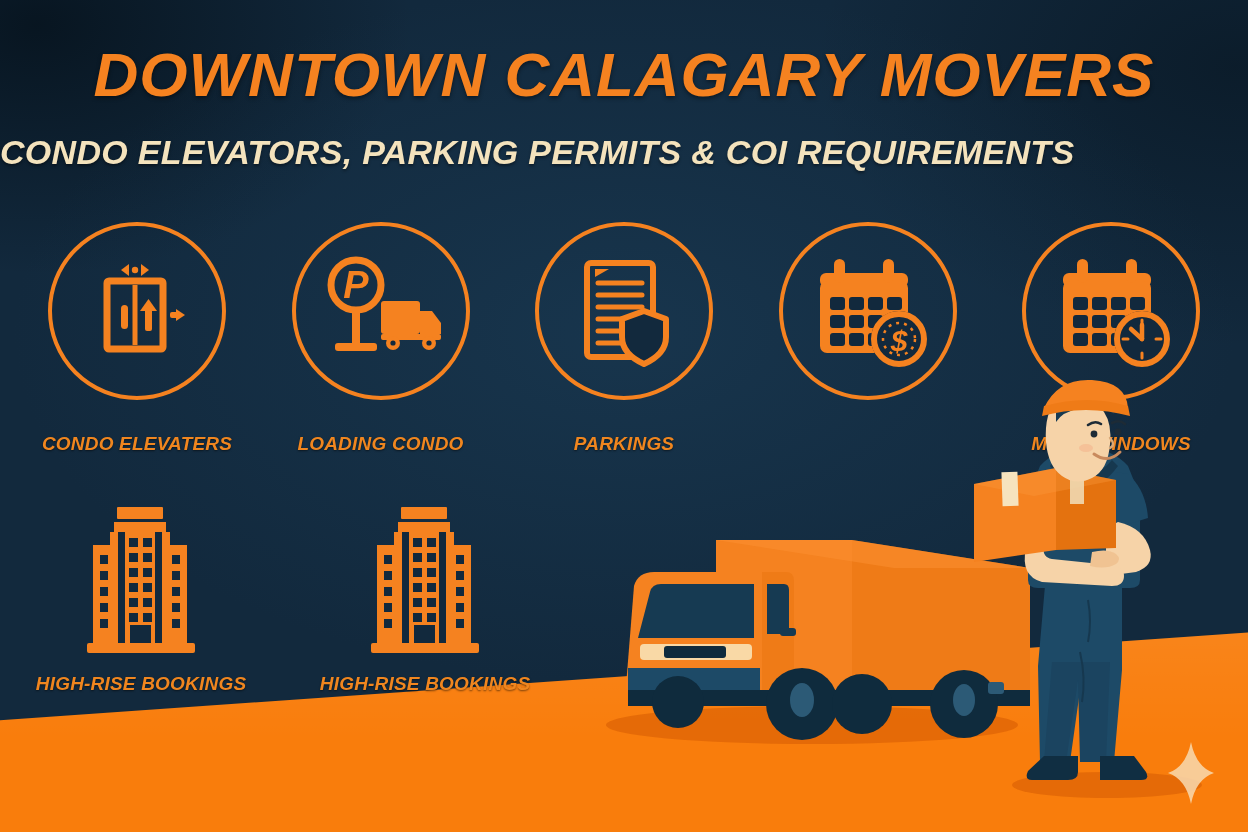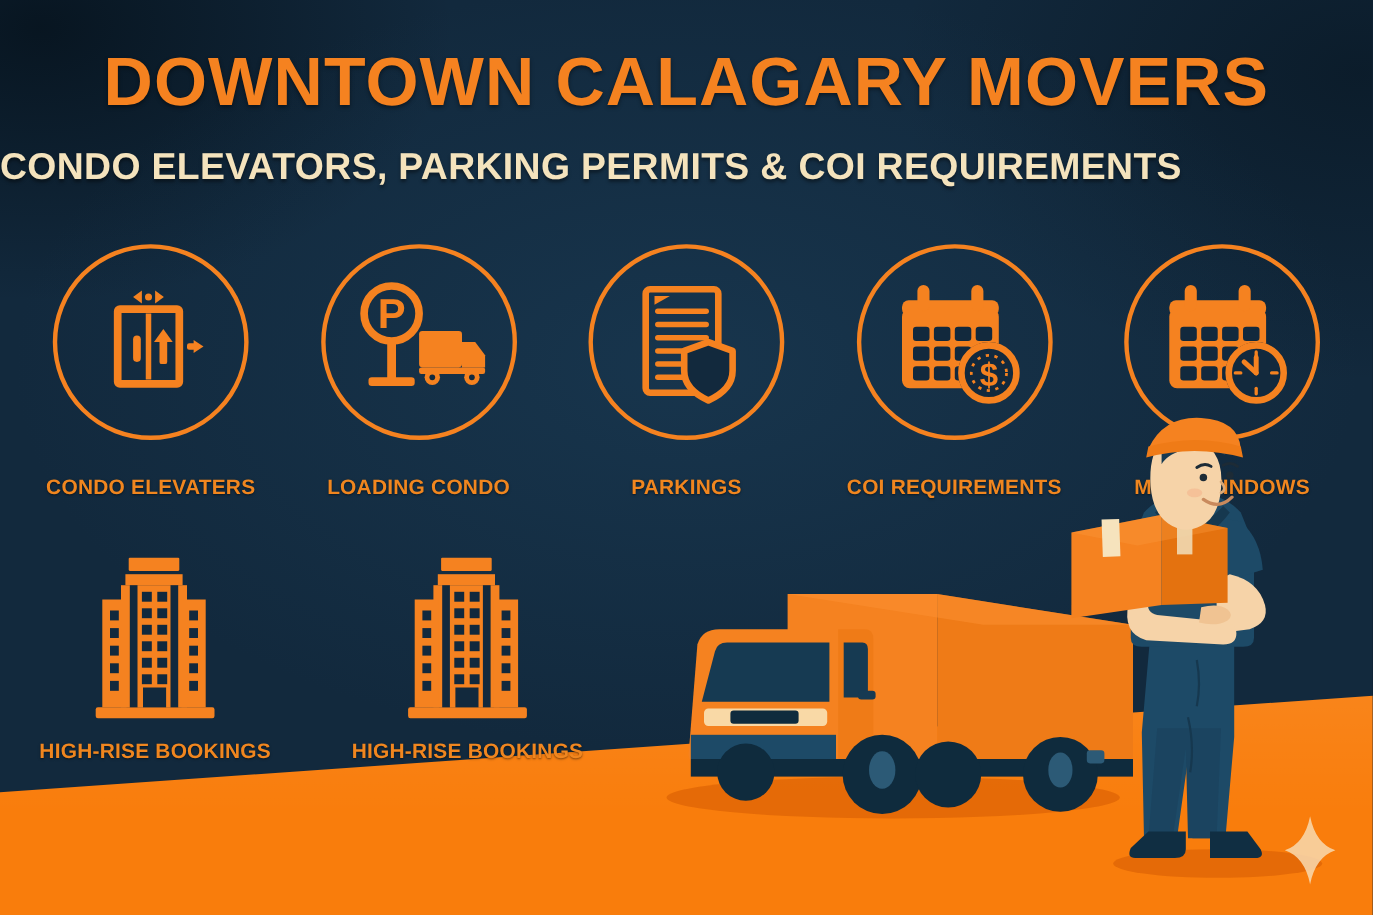--- a/index.html
+++ b/index.html
@@ -7,20 +7,21 @@
     padding: 0;
     background: #0d1f2f;
   }
   #poster {
     position: relative;
     width: 1248px;
     height: 832px;
     overflow: hidden;
     background: #12293d;
     font-family: "Liberation Sans", sans-serif;
+    font-style: italic;
     -webkit-font-smoothing: antialiased;
   }
   
   #poster .bg-vignette {
     position: absolute;
     inset: 0;
     background:
       radial-gradient(ellipse 70% 60% at 50% 40%, rgba(28,63,90,0.55) 0%, rgba(18,41,61,0) 70%),
       radial-gradient(ellipse 40% 40% at 3% 3%, rgba(6,18,28,0.85) 0%, rgba(18,41,61,0) 75%),
       radial-gradient(ellipse 45% 45% at 99% 8%, rgba(6,18,28,0.55) 0%, rgba(18,41,61,0) 75%);
@@ -257,21 +258,20 @@
             <rect x="43" y="82" width="15" height="13" rx="3"></rect>
             <rect x="62" y="82" width="15" height="13" rx="3"></rect>
           </g>
 
           <circle cx="93" cy="88" r="28" fill="#12293d"></circle>
           <circle cx="93" cy="88" r="25" fill="none" stroke="#f58220" stroke-width="6"></circle>
           <circle cx="93" cy="88" r="16" fill="none" stroke="#f58220" stroke-width="2.5" stroke-dasharray="3 5"></circle>
           <text x="93" y="100" font-family="Liberation Sans, sans-serif" font-size="30" font-weight="bold" fill="#f58220" text-anchor="middle">$</text>
         </svg>
       </div>
-      <div class="cap">COI REQUIREMENTS</div>
     </div>
 
     <div class="icon-cell">
       <div class="circle">
         <svg width="124" height="120" viewBox="0 0 124 120">
           <rect x="14" y="22" width="88" height="14" rx="6" fill="#f58220"></rect>
           <rect x="14" y="30" width="88" height="72" rx="7" fill="#f58220"></rect>
           <rect x="28" y="8" width="11" height="24" rx="5.5" fill="#f58220"></rect>
           <rect x="77" y="8" width="11" height="24" rx="5.5" fill="#f58220"></rect>
           <g fill="#12293d">

